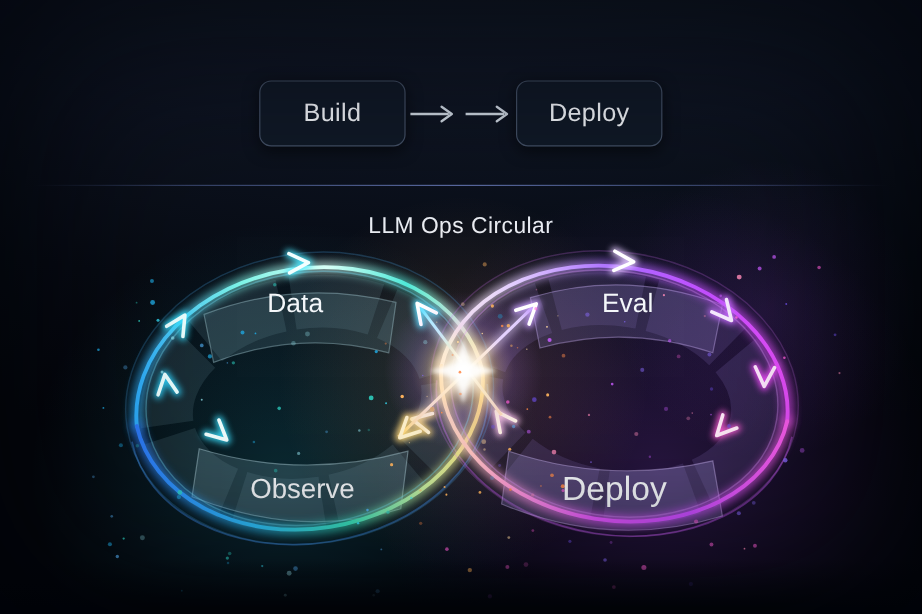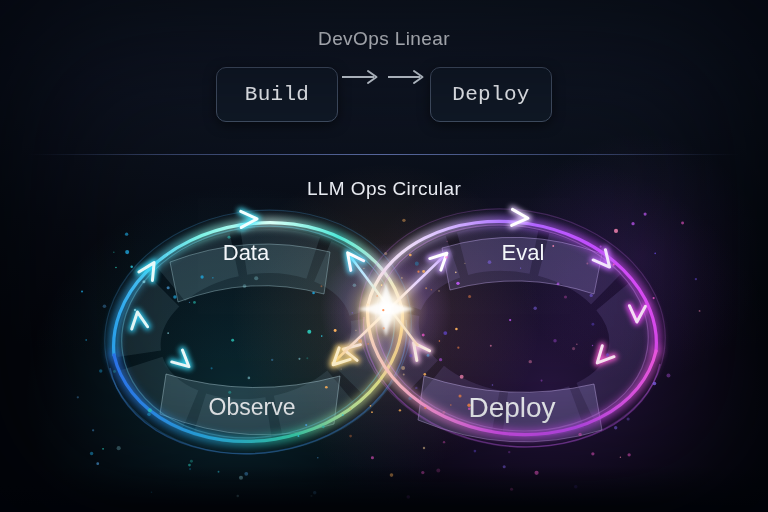--- a/index.html
+++ b/index.html
@@ -8,21 +8,21 @@
     background:
       radial-gradient(1100px 430px at 50% -60px, #161f2e 0%, #0d1320 42%, #070b13 72%, #04060b 100%);
     font-family:"Liberation Sans",sans-serif;
   }
   .top-title{
     position:absolute;top:28px;left:0;width:100%;text-align:center;
     font-size:19px;color:#e9edf4;letter-spacing:.4px;font-weight:500;
   }
   .flow-row{
     position:absolute;top:67px;left:0;width:100%;
-    display:flex;justify-content:center;font-family:Liberation Mono, monospace;
+    display:flex;justify-content:center;align-items:center;
   }
   .step-box{
     width:122px;height:55px;box-sizing:border-box;
     border:1.5px solid #414e63;border-radius:10px;
     background:rgba(17,26,40,.88);
     display:flex;align-items:center;justify-content:center;
     color:#f1f4f9;font-size:21px;font-weight:500;letter-spacing:.3px;
     box-shadow:0 3px 12px rgba(0,0,0,.5);
   }
   .conn{width:46px;height:20px;flex:0 0 auto;}
@@ -45,21 +45,20 @@
   .loop-label{fill:#f4f7fa;text-anchor:middle;font-family:"Liberation Sans",sans-serif;}
   .vignette{position:absolute;inset:0;box-shadow:inset 0 0 140px 30px rgba(2,3,8,.72);pointer-events:none;}
   .bottom-fade{position:absolute;left:0;right:0;bottom:0;height:46px;
     background:linear-gradient(180deg,rgba(2,4,9,0),#020409 88%);pointer-events:none;}
 </style>
 </head>
 <body>
 
 <div class="stage">
 
-  <div class="top-title">DevOps Linear</div>
 
   <div class="flow-row">
     <div class="step-box">
       <span>Build</span>
     </div>
     <svg class="conn" viewBox="0 0 46 20">
       <line x1="4" y1="10" x2="36" y2="10" stroke="#cdd6e0" stroke-width="2"></line>
       <path d="M30 4 L38.5 10 L30 16" fill="none" stroke="#cdd6e0" stroke-width="2" stroke-linecap="round" stroke-linejoin="round"></path>
     </svg>
     <svg class="conn" viewBox="0 0 46 20">

